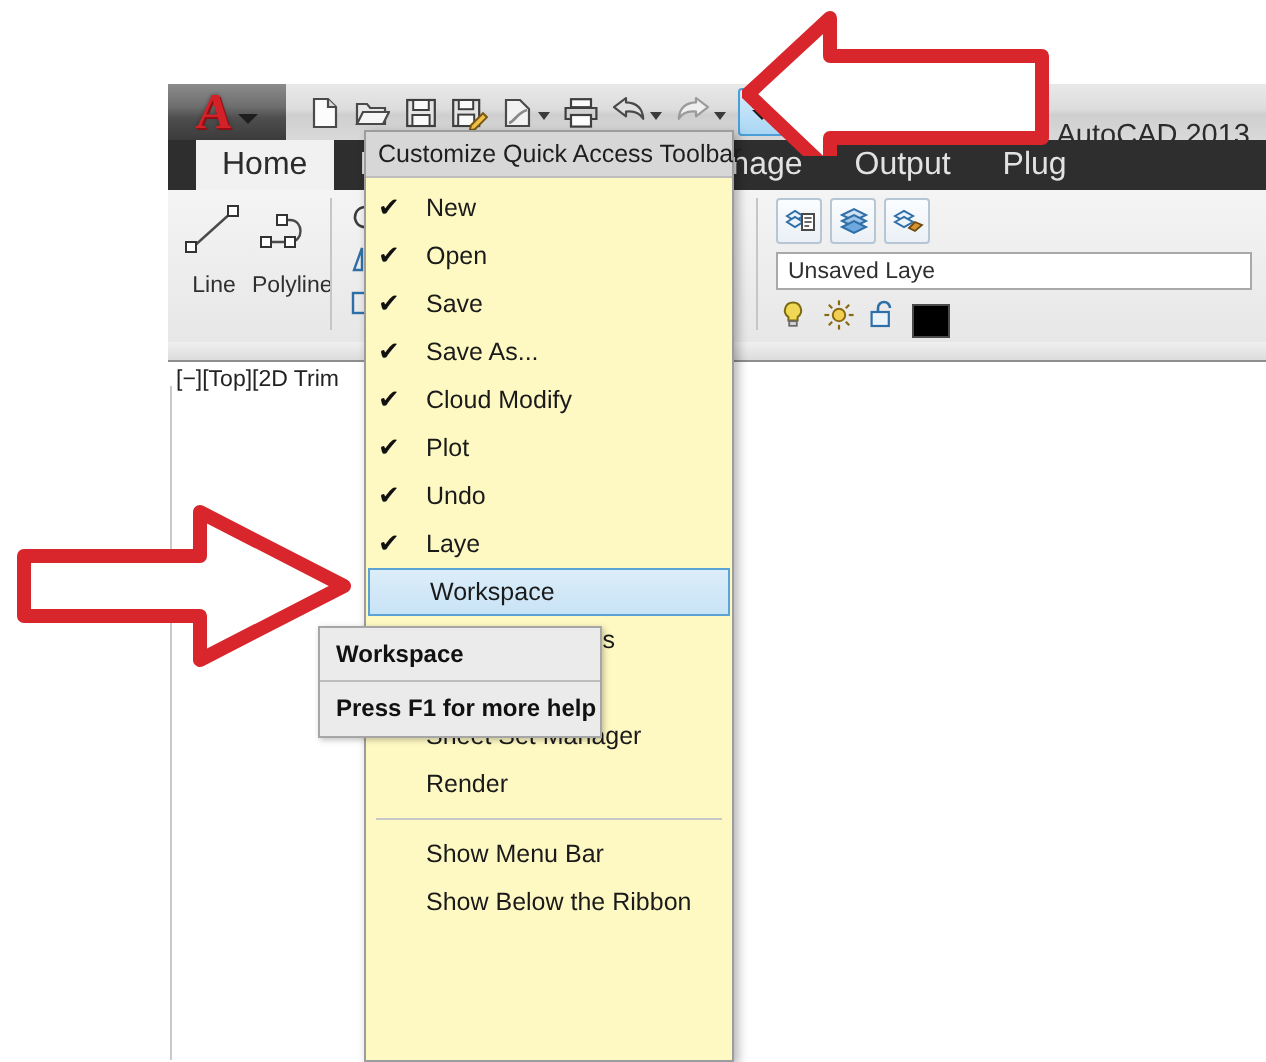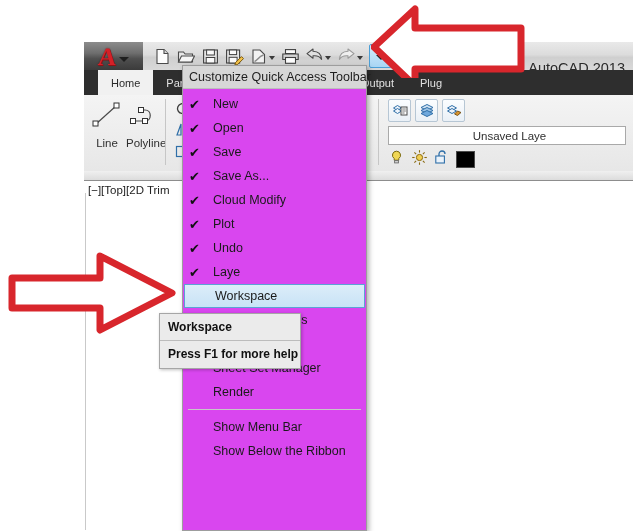--- a/index.html
+++ b/index.html
@@ -57,21 +57,21 @@
   }
 
   
   #ribbon-tabs{
     position:absolute;left:0;top:28px;width:549px;height:25px;
     background:#2e2e2e;
   }
   #ribbon-tabs .tabs{position:absolute;left:14px;top:0;height:25px;display:flex;align-items:stretch;}
   .rtab{
     padding:0 13px;display:flex;align-items:center;
-    font-size:11px;color:#e2e2e2;white-space:nowrap;
+    font-size:16px;color:#e2e2e2;white-space:nowrap;
   }
   .rtab.active{background:#f1f1f1;color:#2b2b2b;}
 
   
   #ribbon-body{
     position:absolute;left:0;top:53px;width:549px;height:76px;
     background:linear-gradient(to bottom,#f4f4f4,#e7e7e7);
     border-bottom:1px solid #9a9a9a;
   }
   .panel{position:absolute;top:0;height:76px;}
@@ -91,21 +91,21 @@
   
   #panel-modify{left:83px;width:212px;}
   .mod-col{position:absolute;top:3px;}
   .mod-item{height:21px;display:flex;align-items:center;gap:5px;}
   .mod-item .mglyph{width:19px;height:19px;display:flex;align-items:center;justify-content:center;}
   .mod-item .mlbl{font-size:11.5px;color:#2f2f2f;white-space:nowrap;}
   .mod-item .mcaret{width:0;height:0;border-left:3.5px solid transparent;border-right:3.5px solid transparent;border-top:4px solid #3a3a3a;}
   .icon-sq{width:21px;height:21px;border:1px solid #b6c6d4;border-radius:2px;background:linear-gradient(to bottom,#fbfdff,#eaf0f6);display:flex;align-items:center;justify-content:center;}
 
   
-  #panel-layer{left:296px;width:218px;text-align:center;}
+  #panel-layer{left:296px;width:218px;}
   .layer-top{position:absolute;left:8px;top:4px;display:flex;gap:4px;}
   .layer-combo{
     position:absolute;left:8px;top:31px;width:238px;height:19px;
     border:1px solid #a9a9a9;background:#ffffff;
     font-size:11.5px;color:#2f2f2f;line-height:19px;padding-left:5px;
     box-sizing:border-box;overflow:hidden;white-space:nowrap;
   }
   .layer-props{position:absolute;left:8px;top:54px;display:flex;align-items:center;gap:6px;}
 
   
@@ -122,21 +122,21 @@
     font-size:11.5px;color:#222;white-space:nowrap;
   }
   #canvas-inner{
     position:absolute;left:1px;top:22px;width:547px;height:337px;
     background:#ffffff;border-left:1px solid #c9c9c9;
   }
 
   
   #qat-menu{
     position:absolute;left:182px;top:65px;width:185px;height:466px;
-    background:#d946ef;border:1px solid #9d9d9d;
+    background:#fef9c3;border:1px solid #9d9d9d;
     box-shadow:2px 2px 5px rgba(0,0,0,.30);
     box-sizing:border-box;z-index:40;
   }
   #qat-menu-header{
     height:22px;line-height:22px;
     background:#d7d7d7;border-bottom:1px solid #bdbdbd;
     font-size:12.5px;color:#1e1e1e;padding-left:6px;white-space:nowrap;
   }
   .menu-item{
     height:24px;display:flex;align-items:center;

